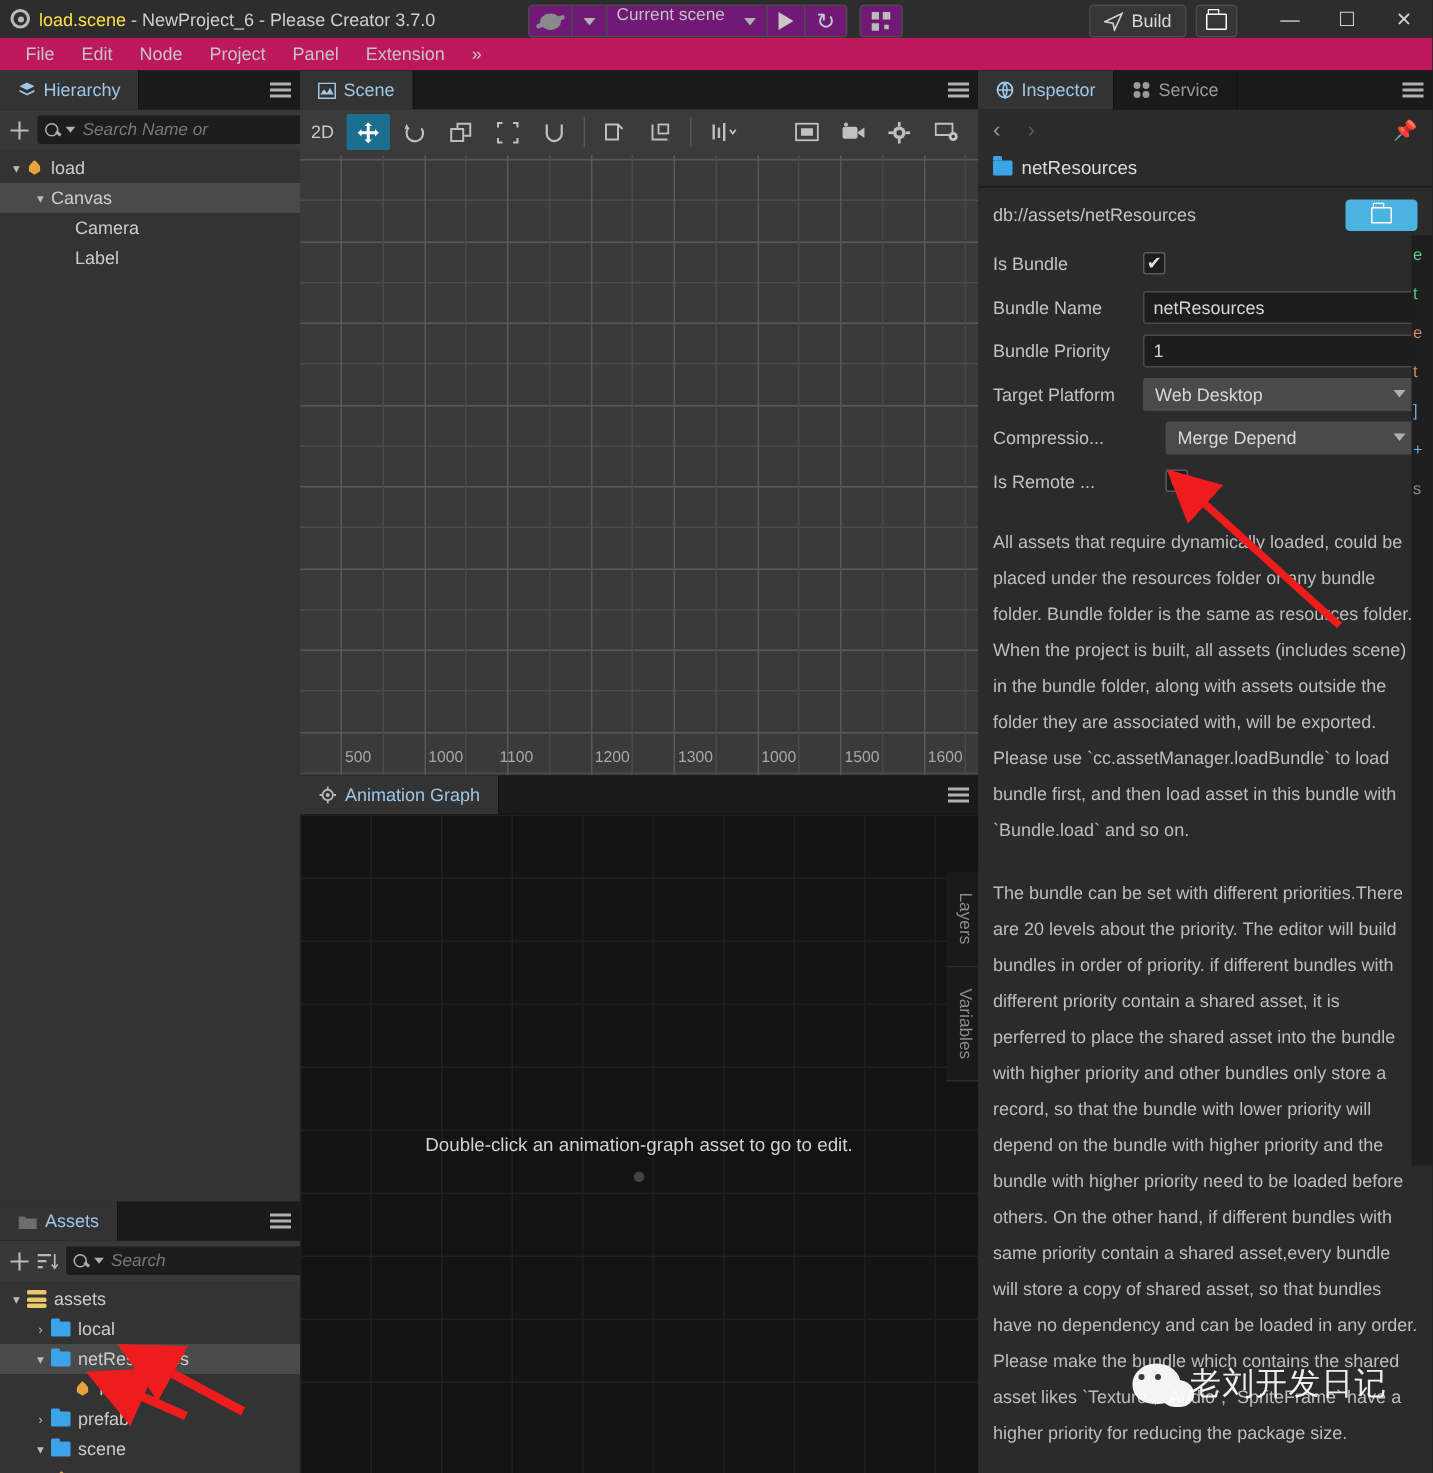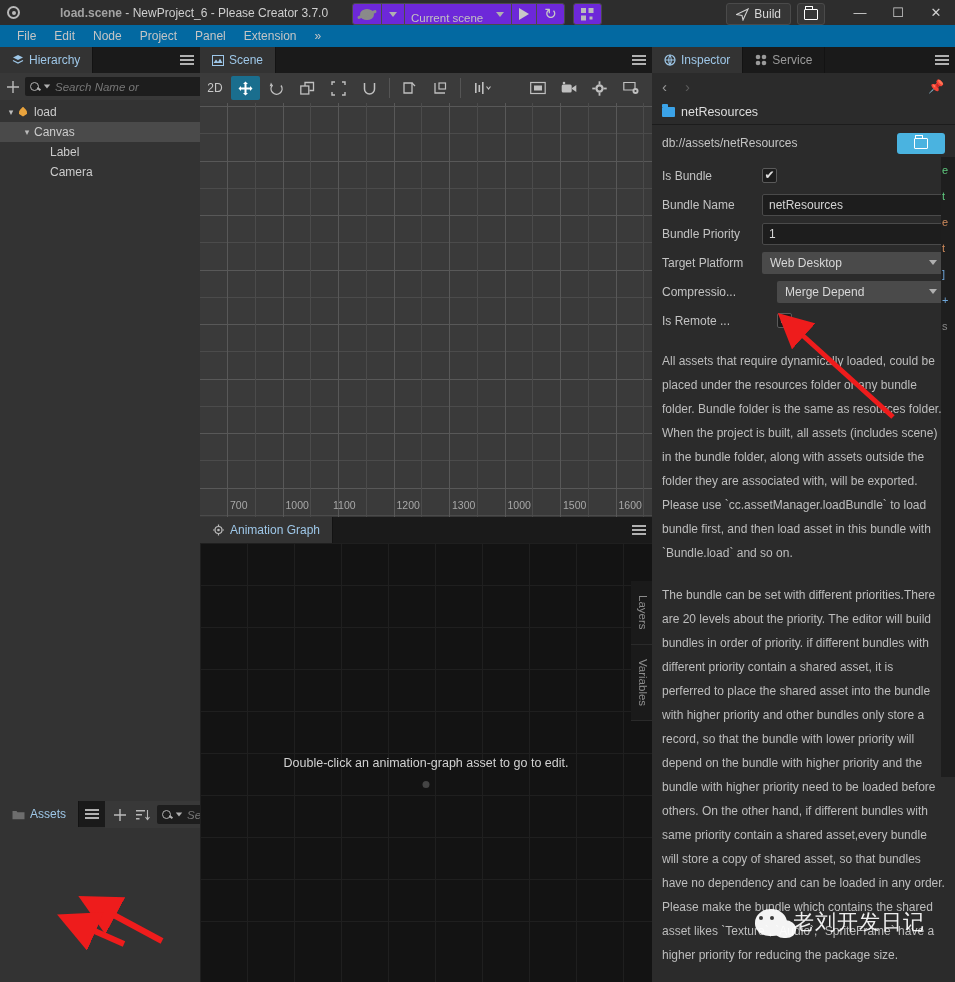--- a/index.html
+++ b/index.html
@@ -13,36 +13,36 @@
     position: relative;
   }
   .app { width: 955px; height: 982px; position: relative; display: flex; flex-direction: column; background:#1e1e1e; }
 
   
   .titlebar {
     height: 25px; background: #2d2d2d; display: flex; align-items: center;
     position: relative; flex: none;
   }
   .title-text { font-size: 12px; color: #cfcfcf; margin-left: 6px; white-space: nowrap; }
-  .title-text b { color: #a3a3a3; font-weight: bold; margin-left: 34px; }
+  .title-text b { color: #fde047; font-weight: normal; }
   .cocos-logo {
     width: 13px; height: 13px; border-radius: 50%;
     border: 2px solid #b9b9b9; margin-left: 7px; flex: none;
     display:flex; align-items:center; justify-content:center;
   }
   .cocos-logo i { width:4px; height:4px; border-radius:50%; background:#b9b9b9; display:block; }
 
   
   .toolbar-center {
     position: absolute; left: 352px; top: 3px;
     display: flex; align-items: center; gap: 0px; height: 22px;
   }
   .tb-group {
-    display:flex; align-items:flex-end; height:22px;
-    border:1px solid #4a4a4a; border-radius:3px; background:#6d28d9;
+    display:flex; align-items:flex-start; height:22px;
+    border:1px solid #4a4a4a; border-radius:3px; background:#701a75;
   }
   .tb-btn {
     display:flex; align-items:center; justify-content:center;
     height:20px; padding:0 7px; color:#b5b5b5; cursor:pointer;
     border-right:1px solid #4a4a4a;
   }
   .tb-btn:last-child { border-right:none; }
   .tb-scene-label { font-size:11.5px; color:#c2c2c2; padding:0 6px; }
   .planet {
     width:14px;height:11px;border-radius:50%;background:#8a8a8a;
@@ -65,21 +65,21 @@
     height:22px; width:28px; display:flex;align-items:center;justify-content:center;
     border:1px solid #4a4a4a; border-radius:3px; background:#363636; cursor:pointer;
   }
   .wincontrols { position:absolute; right:0; top:0; display:flex; height:25px; }
   .wincontrols div {
     width:38px; height:25px; display:flex; align-items:center; justify-content:center;
     color:#d0d0d0; font-size:13px; cursor:pointer;
   }
 
   
-  .menubar { height: 22px; background:#0369a1; display:flex; align-items:flex-start; padding-left:8px; gap:0px; flex:none; }
+  .menubar { height: 22px; background:#be185d; display:flex; align-items:flex-start; padding-left:8px; gap:0px; flex:none; }
   .menubar span { padding: 0 9px; color:#c5c5c5; font-size:12px; cursor:pointer; line-height:22px; }
 
   
   .body { flex:1; display:flex; min-height:0; background:#1e1e1e; }
 
   
   .panel { display:flex; flex-direction:column; min-height:0; }
   .panel-tabs {
     height:26px; background:#1a1a1a; display:flex; align-items:stretch;
     position:relative; flex:none;
@@ -94,21 +94,21 @@
   .ptab-menu {
     width:26px; display:flex; align-items:center; justify-content:center;
     cursor:pointer; color:#b5b5b5; background:#1a1a1a;
   }
   .hamburger { width:14px; }
   .hamburger i { display:block; height:2px; background:#b0b0b0; margin:2px 0; }
 
   
   .leftcol { width:200px; display:flex; flex-direction:column; flex:none; background:#fca5a5; }
   .hierarchy { height:754px; flex:none; background:#333; display:flex; flex-direction:column; }
-  .assets { flex:1; background:#333; display:flex; flex-direction:row; min-height:0; }
+  .assets { flex:1; background:#333; display:flex; flex-direction:column; min-height:0; }
 
   .search-row { height:27px; display:flex; align-items:center; gap:5px; padding:0 6px; background:#383838; flex:none; }
   .icon-btn { width:18px;height:18px;display:flex;align-items:center;justify-content:center;color:#b8b8b8;cursor:pointer;font-size:14px; }
   .search-box {
     flex:1; height:19px; background:#1d1d1d; border-radius:2px; display:flex; align-items:center;
     gap:4px; padding:0 5px; cursor:text;
   }
   .search-box input {
     flex:1; background:transparent; border:none; outline:none; color:#cfcfcf;
     font-size:11.5px; font-style:italic; font-family:"Liberation Sans", sans-serif;
@@ -376,25 +376,25 @@
               <span class="twist">▾</span>
               <span class="flame"></span>
               <span>load</span>
             </div>
             <div class="trow sel" style="padding-left: 20px;">
               <span class="twist">▾</span>
               <span>Canvas</span>
             </div>
             <div class="trow" style="padding-left: 36px;">
               <span class="twist"></span>
-              <span>Label</span>
+              <span>Camera</span>
             </div>
             <div class="trow" style="padding-left: 36px;">
               <span class="twist"></span>
-              <span>Camera</span>
+              <span>Label</span>
             </div>
           </div>
       </div>
 
       <div class="assets panel">
         <div class="panel-tabs">
           <div class="ptab active">
             <svg width="13" height="11" viewBox="0 0 13 11">
               <path d="M0.5 2 h4 l1 1.3 h7 v7 h-12 z" fill="#6d6d6d"></path>
             </svg>
@@ -587,21 +587,21 @@
               <path d="M0.8 1.5 H12 V9 H0.8 Z" fill="none" stroke="#c0c0c0" stroke-width="1.2"></path>
               <circle cx="12.5" cy="10" r="3" fill="#c0c0c0"></circle>
                 <circle cx="12.5" cy="10" r="1.1" fill="#3b3b3b"></circle>
             </svg>
           </div>
           <div style="width:6px"></div>
         </div>
 
         <div class="scene-view" id="scene-view">
           <div class="ruler-h" id="ruler-h">
-              <div class="rh-lbl" style="left: 30px;">700</div>
+              <div class="rh-lbl" style="left: 30px;">500</div>
               <div class="rh-lbl" style="left: 85.5px;">1000</div>
               <div class="rh-lbl" style="left: 133px;">1100</div>
               <div class="rh-lbl" style="left: 196.5px;">1200</div>
               <div class="rh-lbl" style="left: 252px;">1300</div>
               <div class="rh-lbl" style="left: 307.5px;">1000</div>
               <div class="rh-lbl" style="left: 363px;">1500</div>
               <div class="rh-lbl" style="left: 418.5px;">1600</div>
             </div>
         <div class="gridline-h major" style="top: 3px;"></div>
             <div class="gridline-h" style="top: 30.25px;"></div>

